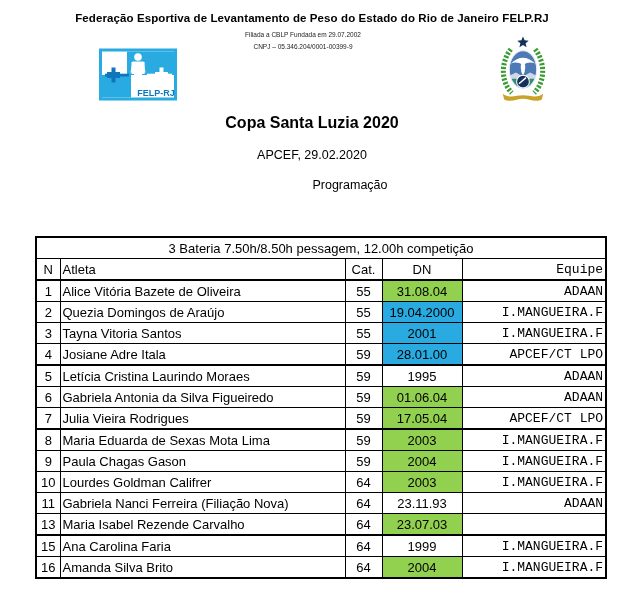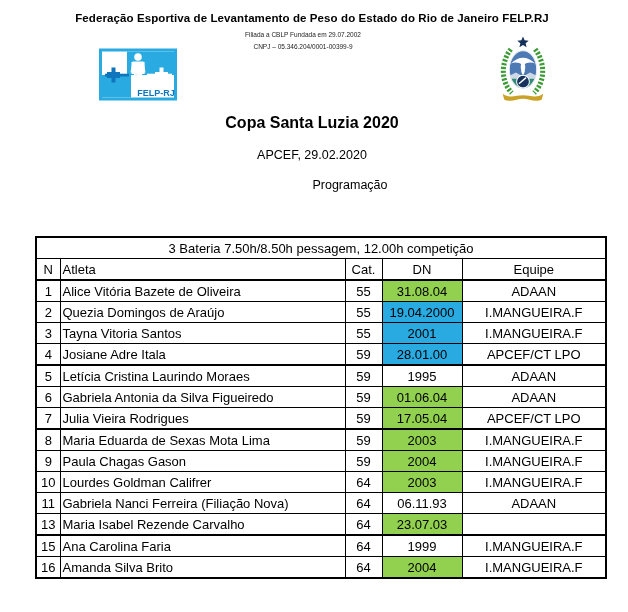--- a/index.html
+++ b/index.html
@@ -35,21 +35,21 @@
     border:1.5px solid #000;
     padding:0 2px;height:20px;overflow:hidden;white-space:nowrap;
     font-weight:normal;line-height:1;
   }
   th.caption{height:18px;text-align:center;}
   tr.colhead th{border-bottom-width:2.5px;}
   .c-n{text-align:center;padding:0;}
   .c-atleta{text-align:left;padding-left:5px;margin-left:12px;}
   .c-cat{text-align:center;border-left-width:2.5px;}
   .c-dn{text-align:center;border-left-width:2.5px;}
-  .c-equipe{text-align:center;}
+  .c-equipe{text-align:right;font-family:Liberation Mono, monospace;}
   th.c-atleta{padding-left:5px;}
   tr.group-end td{border-bottom-width:2.5px;}
   td.hl-green{background:var(--green,#92D050);}
   td.hl-blue{background:var(--blue,#29ABE2);}
 </style>
 </head>
 <body>
 
 <div class="abs centered fed-title">Federação Esportiva de Levantamento de Peso do Estado do Rio de Janeiro FELP.RJ</div>
 <div class="abs fed-sub s1">Filiada a CBLP Fundada em 29.07.2002</div>
@@ -207,21 +207,21 @@
         <td class="c-n">10</td>
         <td class="c-atleta">Lourdes Goldman Califrer</td>
         <td class="c-cat">64</td>
         <td class="c-dn hl-green">2003</td>
         <td class="c-equipe">I.MANGUEIRA.F</td>
       </tr>
       <tr>
         <td class="c-n">11</td>
         <td class="c-atleta">Gabriela Nanci Ferreira (Filiação Nova)</td>
         <td class="c-cat">64</td>
-        <td class="c-dn">06.11.93</td>
+        <td class="c-dn">23.11.93</td>
         <td class="c-equipe">ADAAN</td>
       </tr>
       <tr class="group-end">
         <td class="c-n">13</td>
         <td class="c-atleta">Maria Isabel Rezende Carvalho</td>
         <td class="c-cat">64</td>
         <td class="c-dn hl-green">23.07.03</td>
         <td class="c-equipe"></td>
       </tr>
       <tr>

